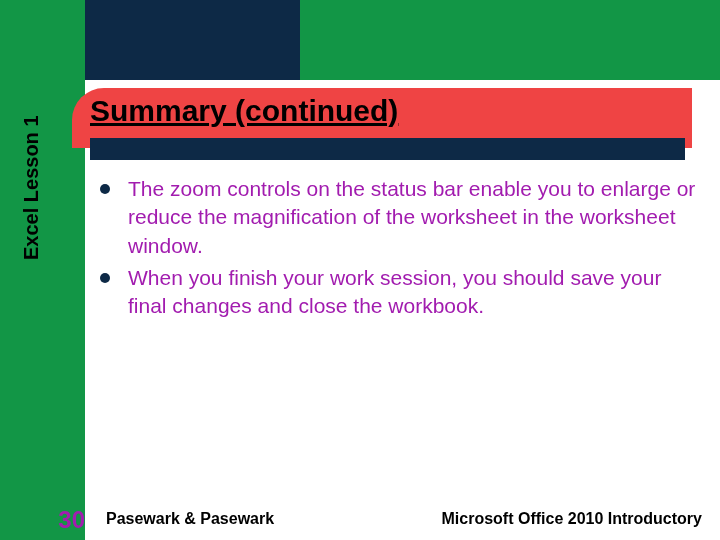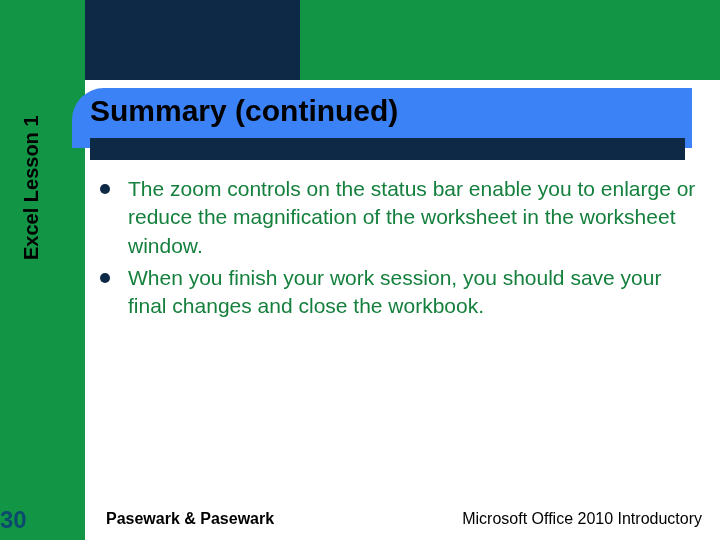--- a/index.html
+++ b/index.html
@@ -30,46 +30,47 @@
     width: 85px;
     height: 540px;
     background: #129646;
   }
   .slide-number {
     position: absolute;
     left: 0;
     bottom: 0;
     width: 85px;
     height: 40px;
-    color: #0c4a6e;
+    color: #a21caf;
     font-size: 24px;
     font-weight: bold;
-    text-align: left;
+    text-align: right;
     line-height: 40px;
   }
   .sidebar-label {
     position: absolute;
     left: 20px;
     top: 260px;
     width: 220px;
     transform: rotate(-90deg);
     transform-origin: left top;
     color: #000;
     font-size: 20px;
     font-weight: bold;
   }
   .title-area {
     position: absolute;
     top: 88px;
     left: 72px;
     width: 620px;
     height: 60px;
-    background: #3b82f6;
+    background: #ef4444;
     border-top-left-radius: 32px;
     padding: 6px 0 0 18px;
+    text-decoration: underline;
   }
   .title-text {
     font-size: 30px;
     font-weight: bold;
     color: #000;
   }
   .title-underbar {
     position: absolute;
     top: 138px;
     left: 90px;
@@ -96,36 +97,36 @@
     width: 10px;
     height: 10px;
     border-radius: 50%;
     background: #0d2946;
     margin-top: 9px;
     margin-right: 18px;
   }
   .bullet-text {
     font-size: 21px;
     line-height: 1.35;
-    color: #15803d;
+    color: #a21caf;
   }
   .footer-left {
     position: absolute;
     left: 106px;
     bottom: 12px;
     font-size: 16px;
     font-weight: bold;
     color: #000;
   }
   .footer-right {
     position: absolute;
     right: 18px;
     bottom: 12px;
     font-size: 16px;
-    font-weight: normal;
+    font-weight: bold;
     color: #000;
   }
 </style>
 </head>
 <body>
 
 <div class="slide">
 
   <div class="left-green-col"></div>
   <div class="top-green-band"></div>

